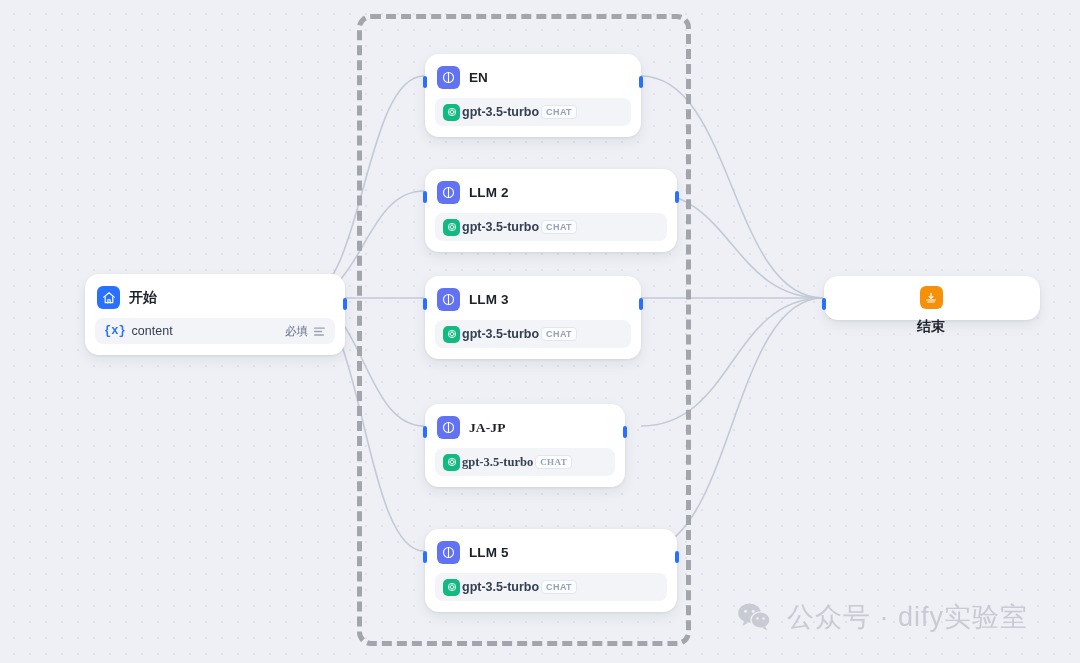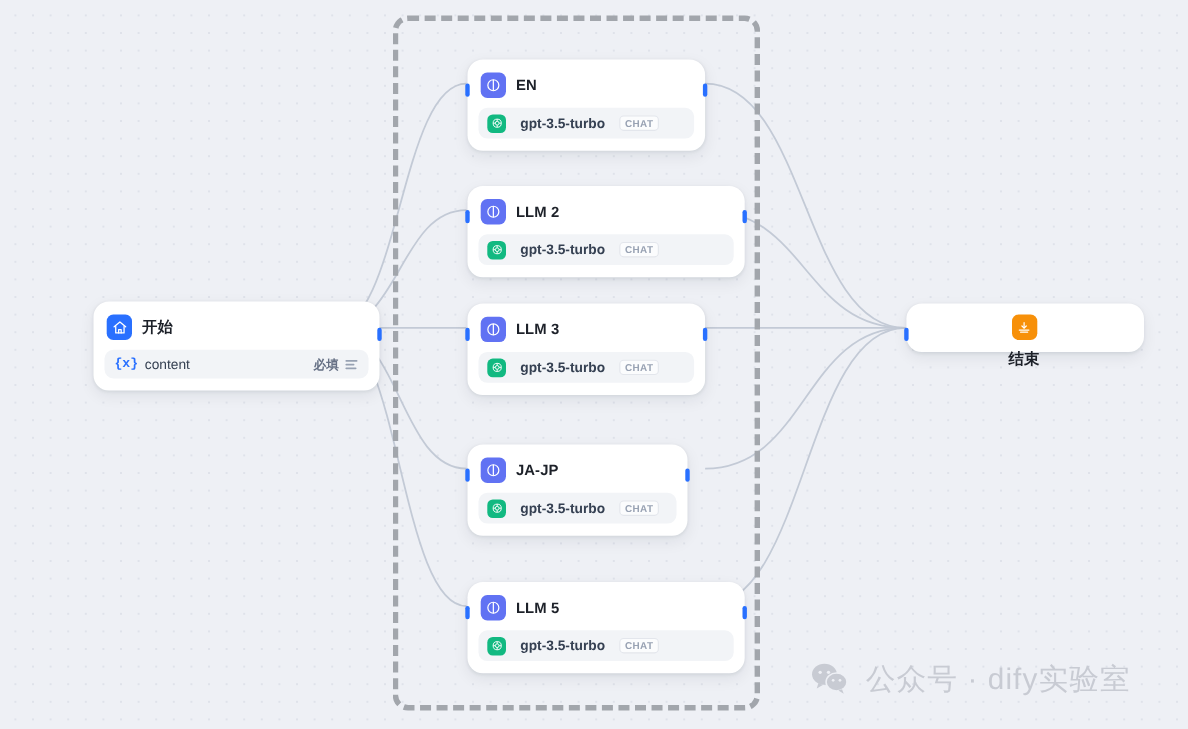--- a/index.html
+++ b/index.html
@@ -89,21 +89,21 @@
   .icon-end   { background: #f79009; }
 
   
   .model-row {
     margin: 9px 10px 11px 10px;
     height: 28px;
     background: #f2f4f7;
     border-radius: 8px;
     display: flex;
     align-items: center;
-    gap: 13px;
+    gap: 2px;
     padding: 0 8px;
     box-sizing: border-box;
   }
   .openai-sq {
     width: 17px;
     height: 17px;
     border-radius: 5px;
     background: #12b981;
     display: flex;
     align-items: center;
@@ -148,21 +148,20 @@
   }
   .var-name {
     font-size: 12.5px;
     color: #354052;
   }
   .var-right {
     margin-left: auto;
     display: flex;
     align-items: center;
     gap: 5px;
-    font-weight: bold;
   }
   .var-required {
     font-size: 11.5px;
     color: #667085;
   }
   .lines-icon { display: block; }
 
   
   .handle {
     position: absolute;
@@ -314,21 +313,21 @@
           <path d="M12 4.6v3.9M12 15.5v3.9M4.6 12h3.9M15.5 12h3.9"></path>
         </svg>
       </span>
       <span class="model-name">gpt-3.5-turbo</span>
       <span class="chat-badge">CHAT</span>
     </div>
     <span class="handle handle-left" style="top:22px; margin-top:0;"></span>
     <span class="handle handle-right" style="top:22px; margin-top:0;"></span>
   </div>
 
-  <div class="node" style="left:425px; top:404px; width:200px;">
+  <div class="node" style="left:425px; top:404px; width:200px;font-family:Liberation Serif, serif;">
     <div class="node-header">
       <span class="icon-sq icon-llm">
         <svg width="15" height="15" viewBox="0 0 24 24" fill="none" stroke="#ffffff" stroke-width="1.8">
           <circle cx="12" cy="12" r="8"></circle>
           <path d="M12 4.6v14.8" stroke-linecap="round"></path>
         </svg>
       </span>
       <span class="node-title">JA-JP</span>
     </div>
     <div class="model-row">

